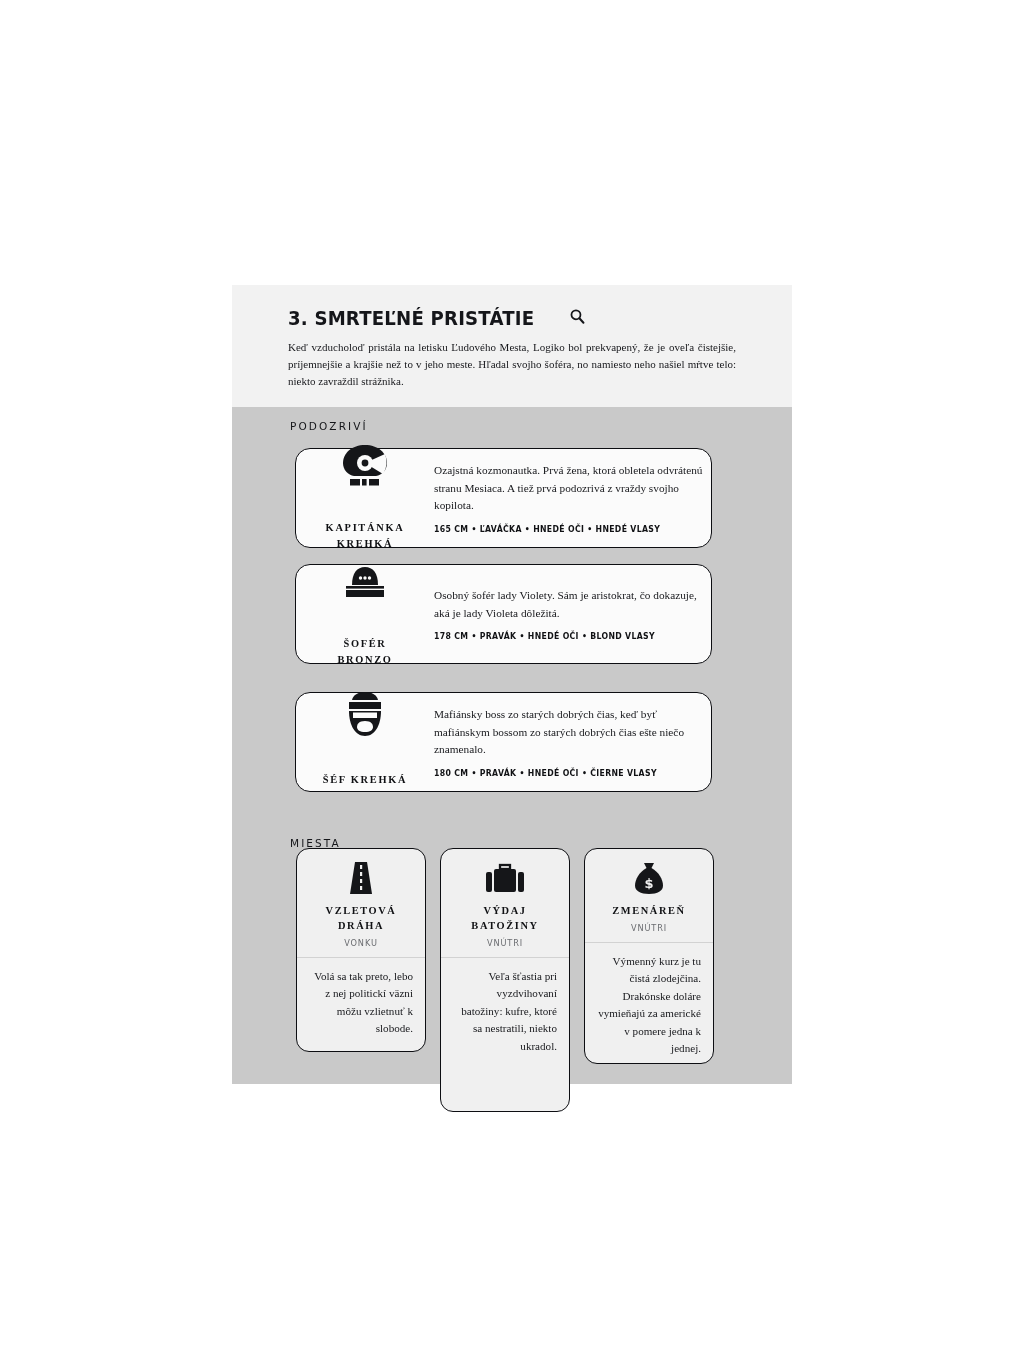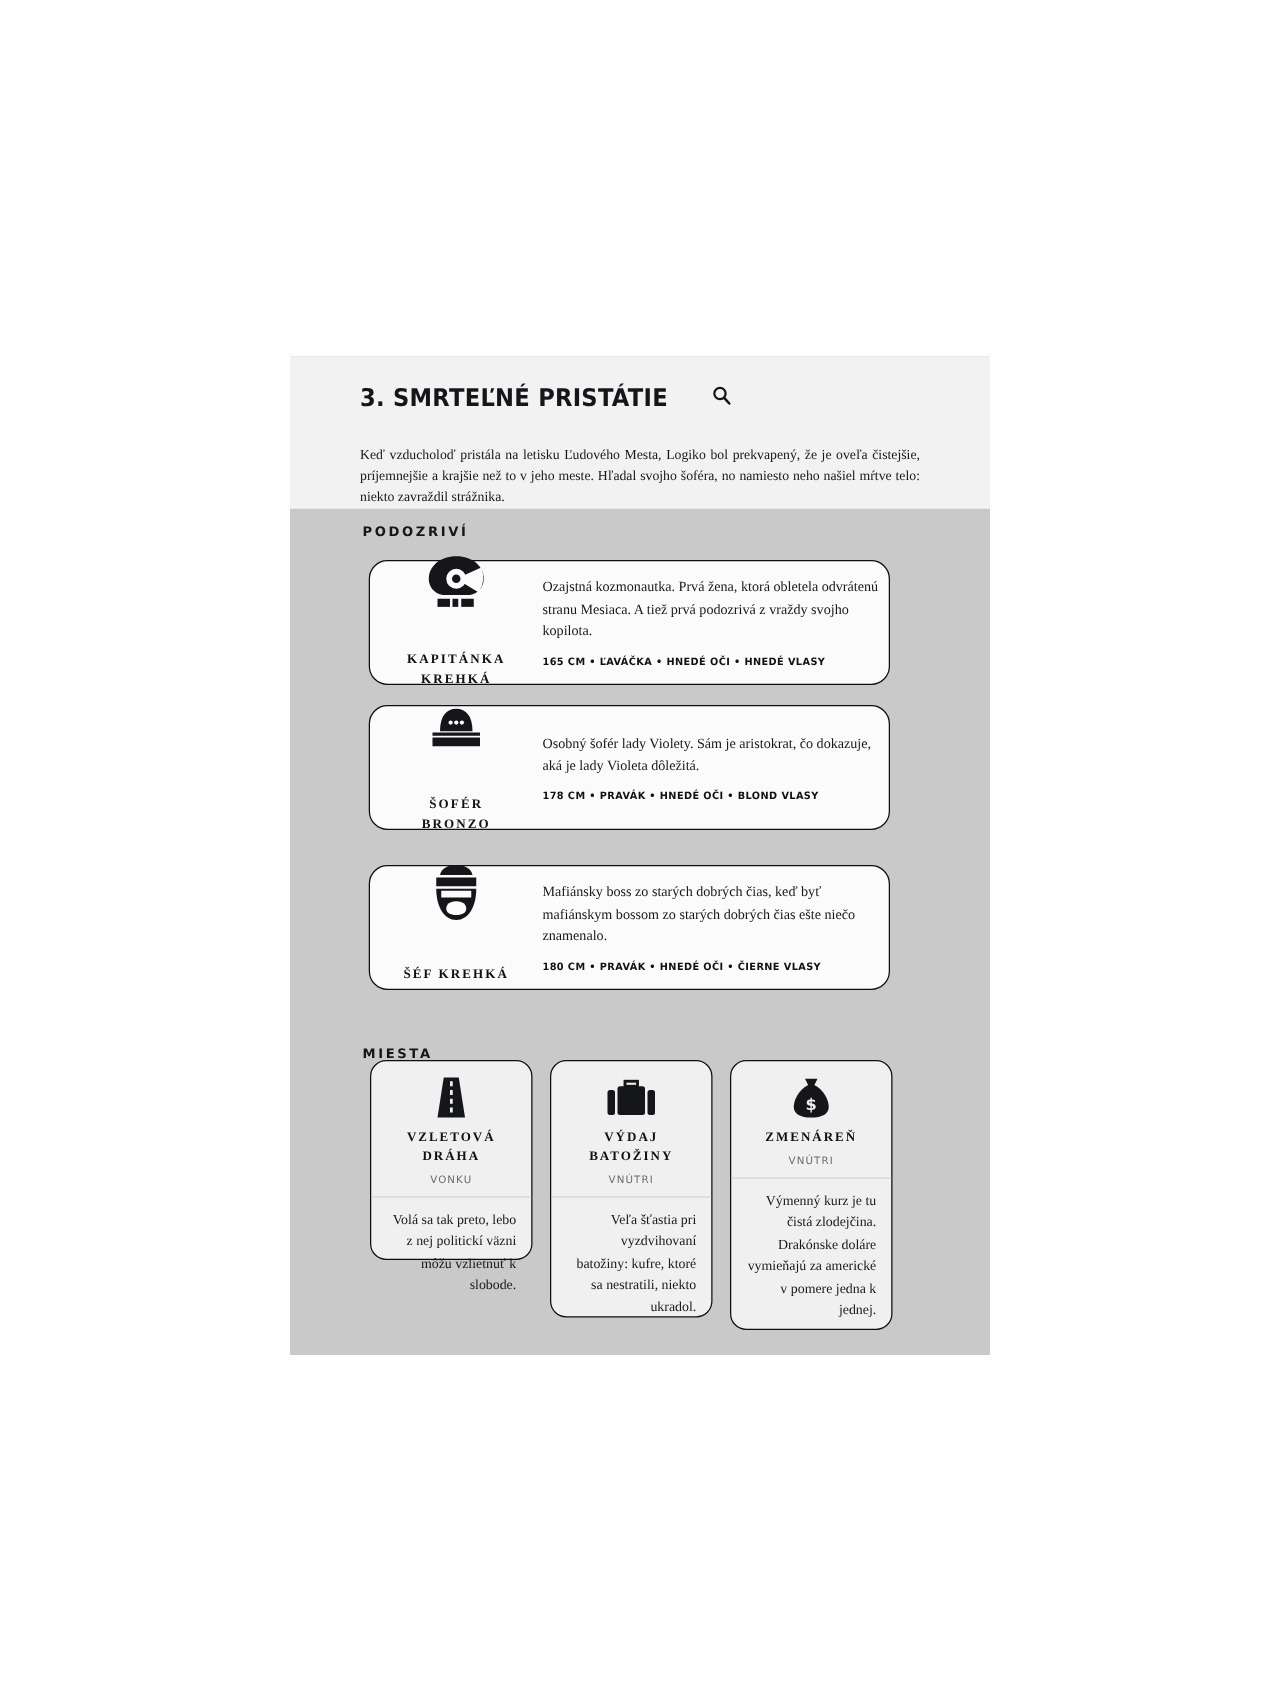--- a/index.html
+++ b/index.html
@@ -27,21 +27,21 @@
   #page-header {
     background: #f2f2f2;
     padding: 22px 56px 18px 56px;
     box-sizing: border-box;
     height: 122px;
   }
   .title-row {
     display: flex;
     align-items: center;
     gap: 16px;
-    margin: 0 0 26px 0;
+    margin: 0 0 9px 0;
   }
   .case-title {
     font-family: "DejaVu Sans", sans-serif;
     font-weight: bold;
     font-size: 19.5px;
     letter-spacing: 0.2px;
     color: #15161a;
     transform: scaleX(0.93);
     transform-origin: left center;
     white-space: nowrap;
@@ -54,21 +54,21 @@
     line-height: 1.55;
     color: #17181c;
     margin: 0;
     max-width: 450px;
     text-align: justify;
   }
 
   
   .section-label {
     font-family: "DejaVu Sans", sans-serif;
-    font-weight: bold;
+    font-weight: normal;
     font-size: 10.5px;
     letter-spacing: 2.1px;
     color: #15161a;
   }
   #suspects-label { position: absolute; left: 58px; top: 135px; }
   #places-label   { position: absolute; left: 58px; top: 552px; }
 
   
   .suspect-card {
     position: absolute;
@@ -138,22 +138,22 @@
   .place-card {
     position: absolute;
     width: 130px;
     background: #f0f0f0;
     border: 1.6px solid #0d0e12;
     border-radius: 13px;
     box-sizing: border-box;
     padding: 12px 12px 10px 12px;
     top: 563px;
   }
-  #place-0 { left: 64px;  height: 160px; }
-  #place-1 { left: 208px; height: 206px; }
+  #place-0 { left: 64px;  height: 204px; }
+  #place-1 { left: 208px; height: 264px; }
   #place-2 { left: 352px; height: 216px; }
 
   .place-icon {
     height: 34px;
     display: flex;
     align-items: flex-end;
     justify-content: center;
     margin-bottom: 9px;
   }
   .place-name {

